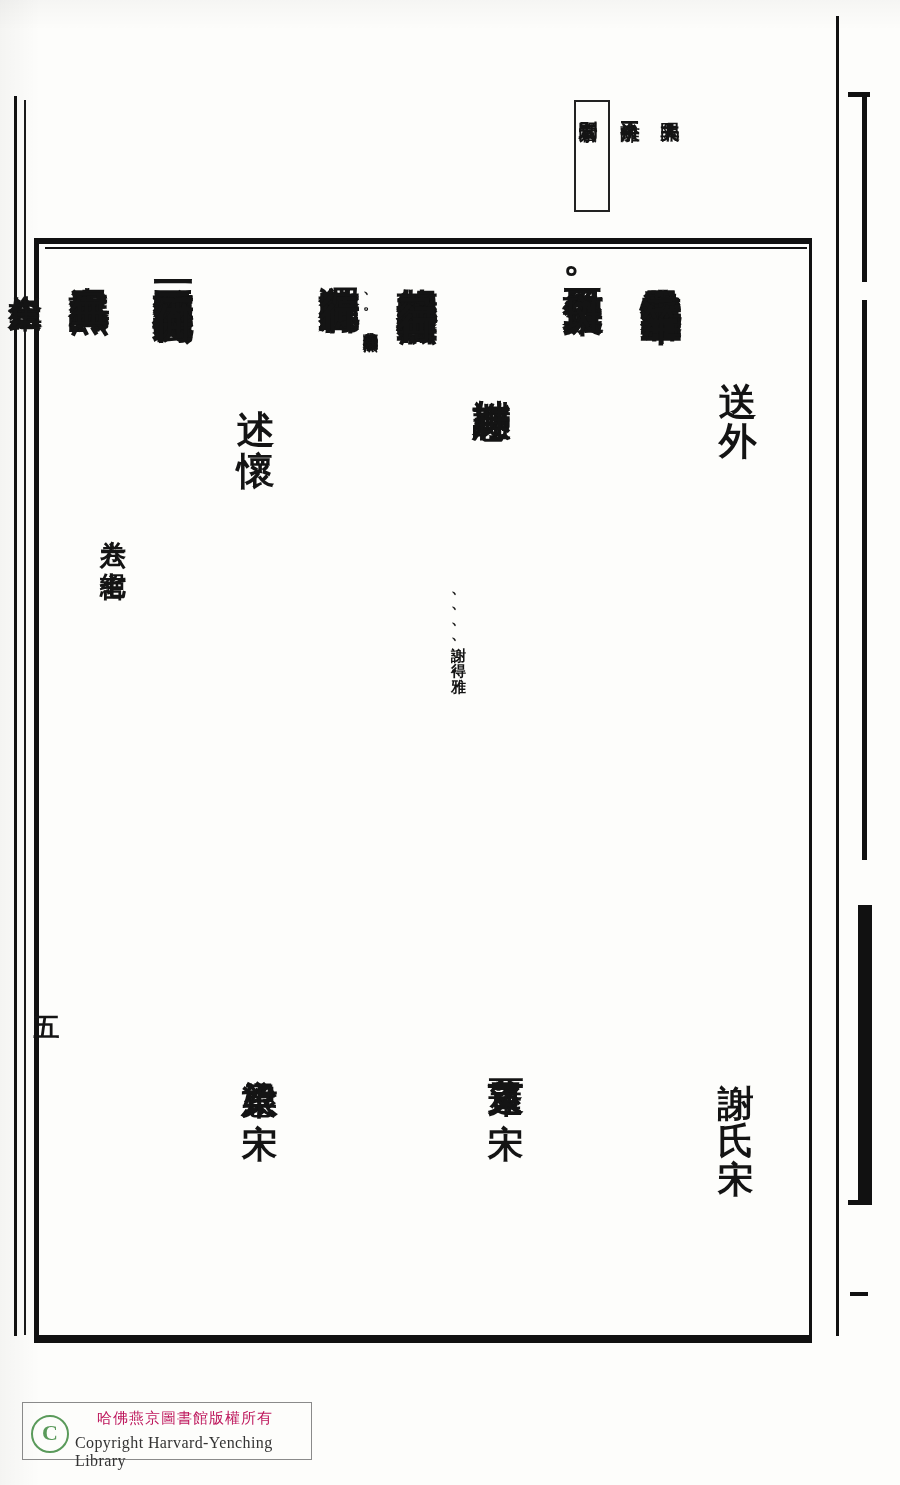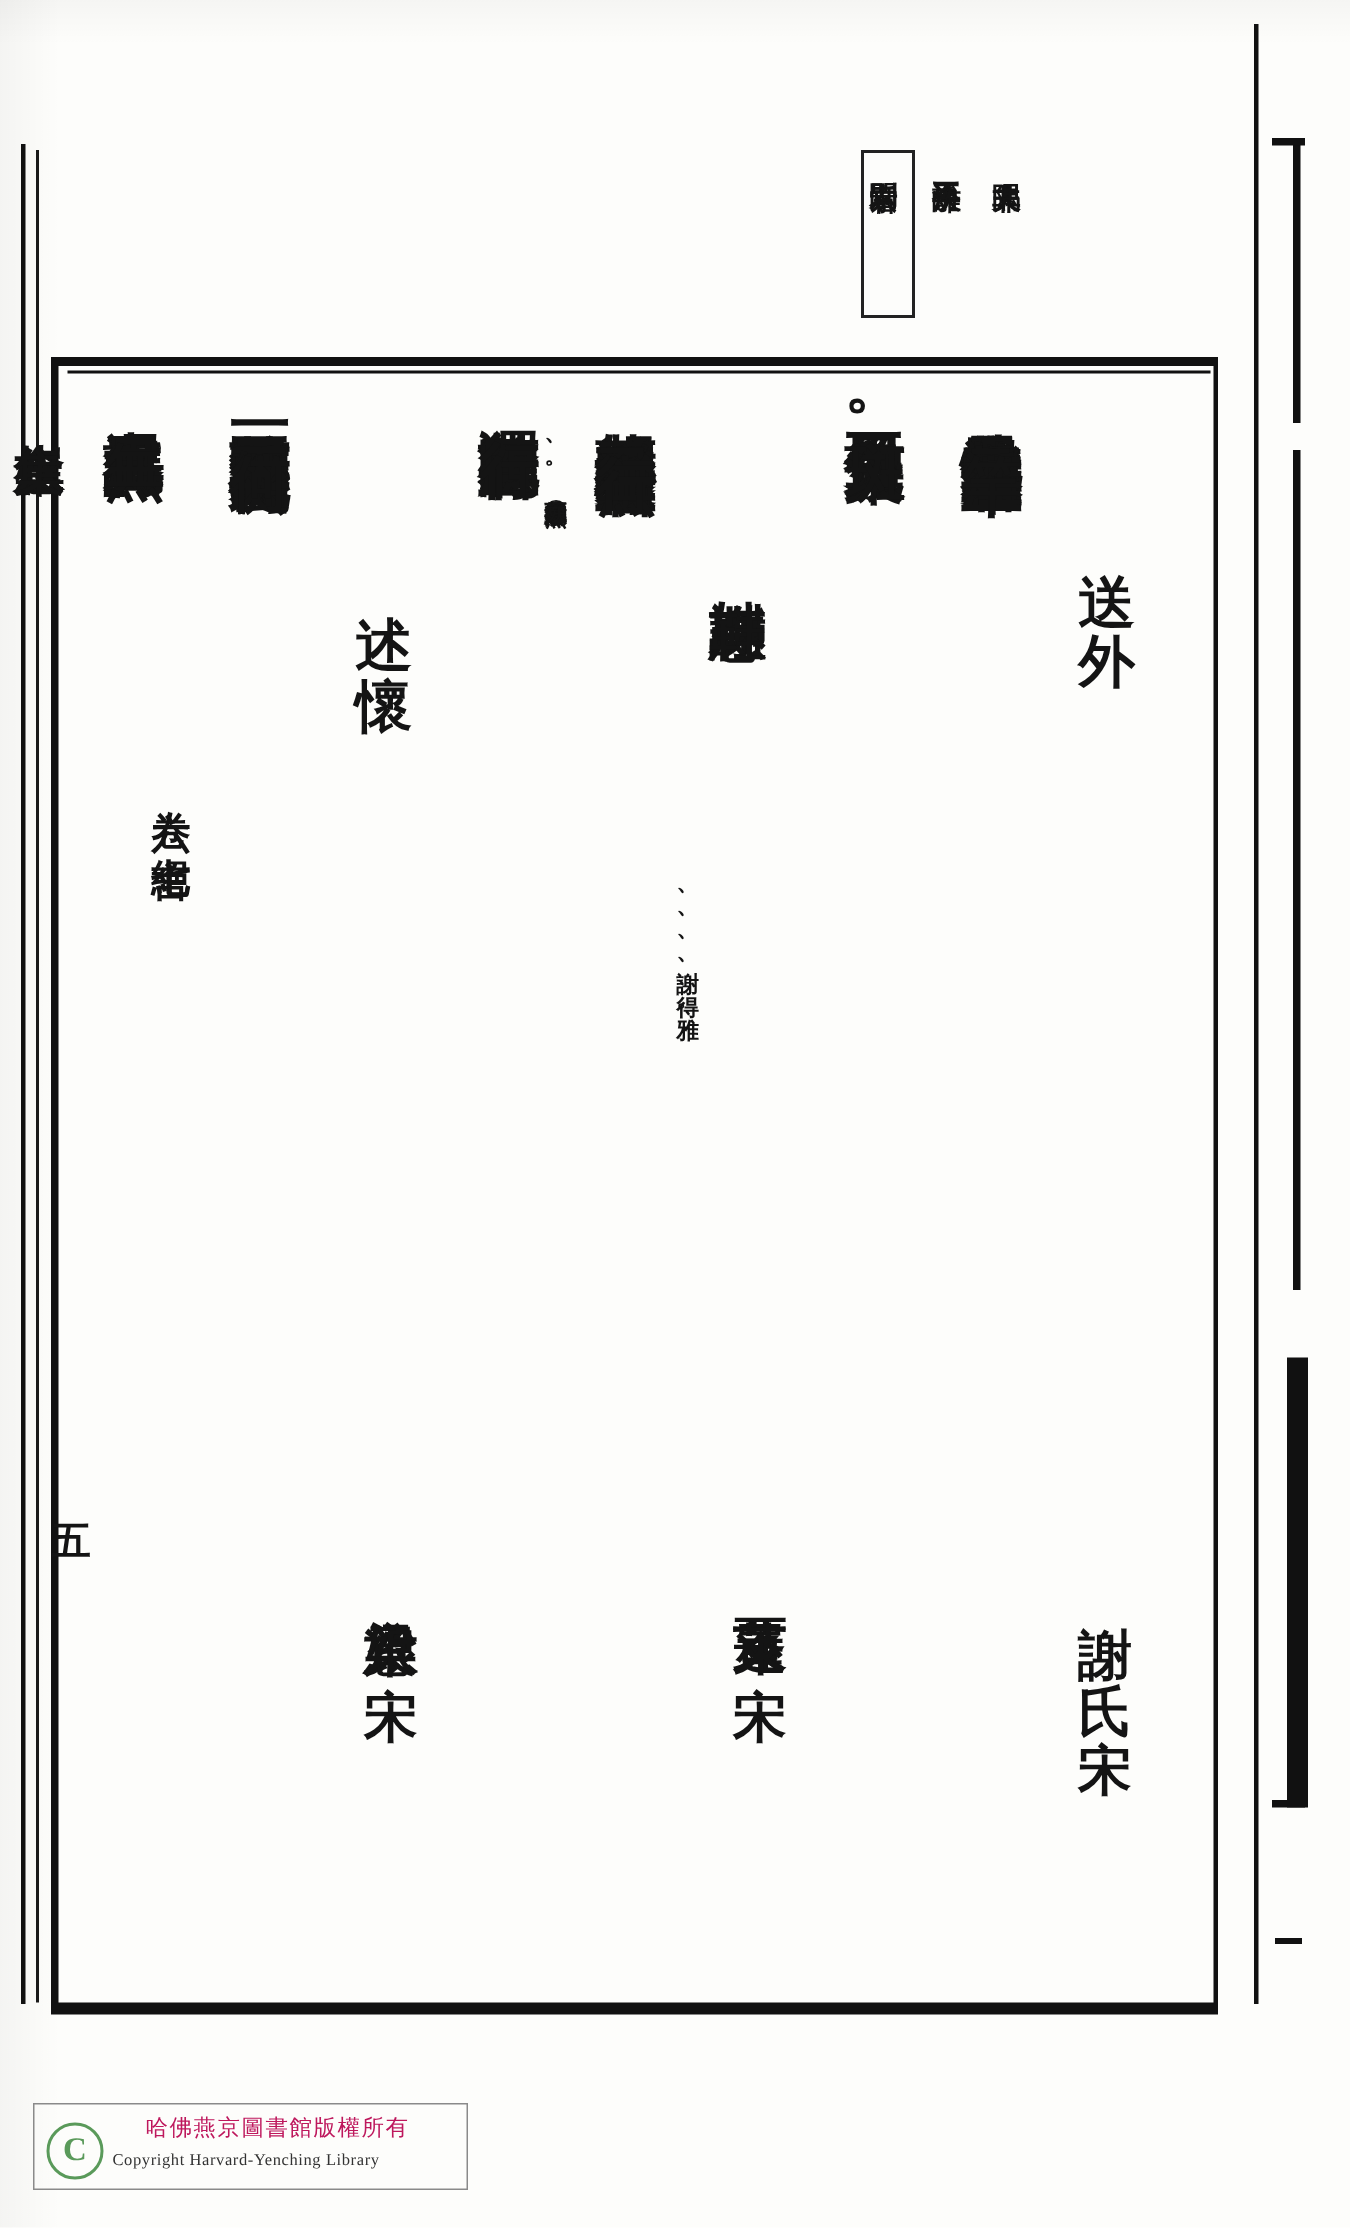--- a/index.html
+++ b/index.html
@@ -184,21 +184,21 @@
     font-size: 15px;
     color: #be185d;
     letter-spacing: 1px;
     font-family: "DejaVu Serif", serif;
     margin-left: 26px;
   }
   #stamp-en {
     position: absolute;
     left: 52px;
     top: 31px;
-    font-size: 11px;
+    font-size: 16px;
     color: #333;
     letter-spacing: 0.4px;
     font-family: "Liberation Serif", serif;
   }
 
   
   #spine-num {
     position: absolute;
     left: 30px;
     top: 995px;

